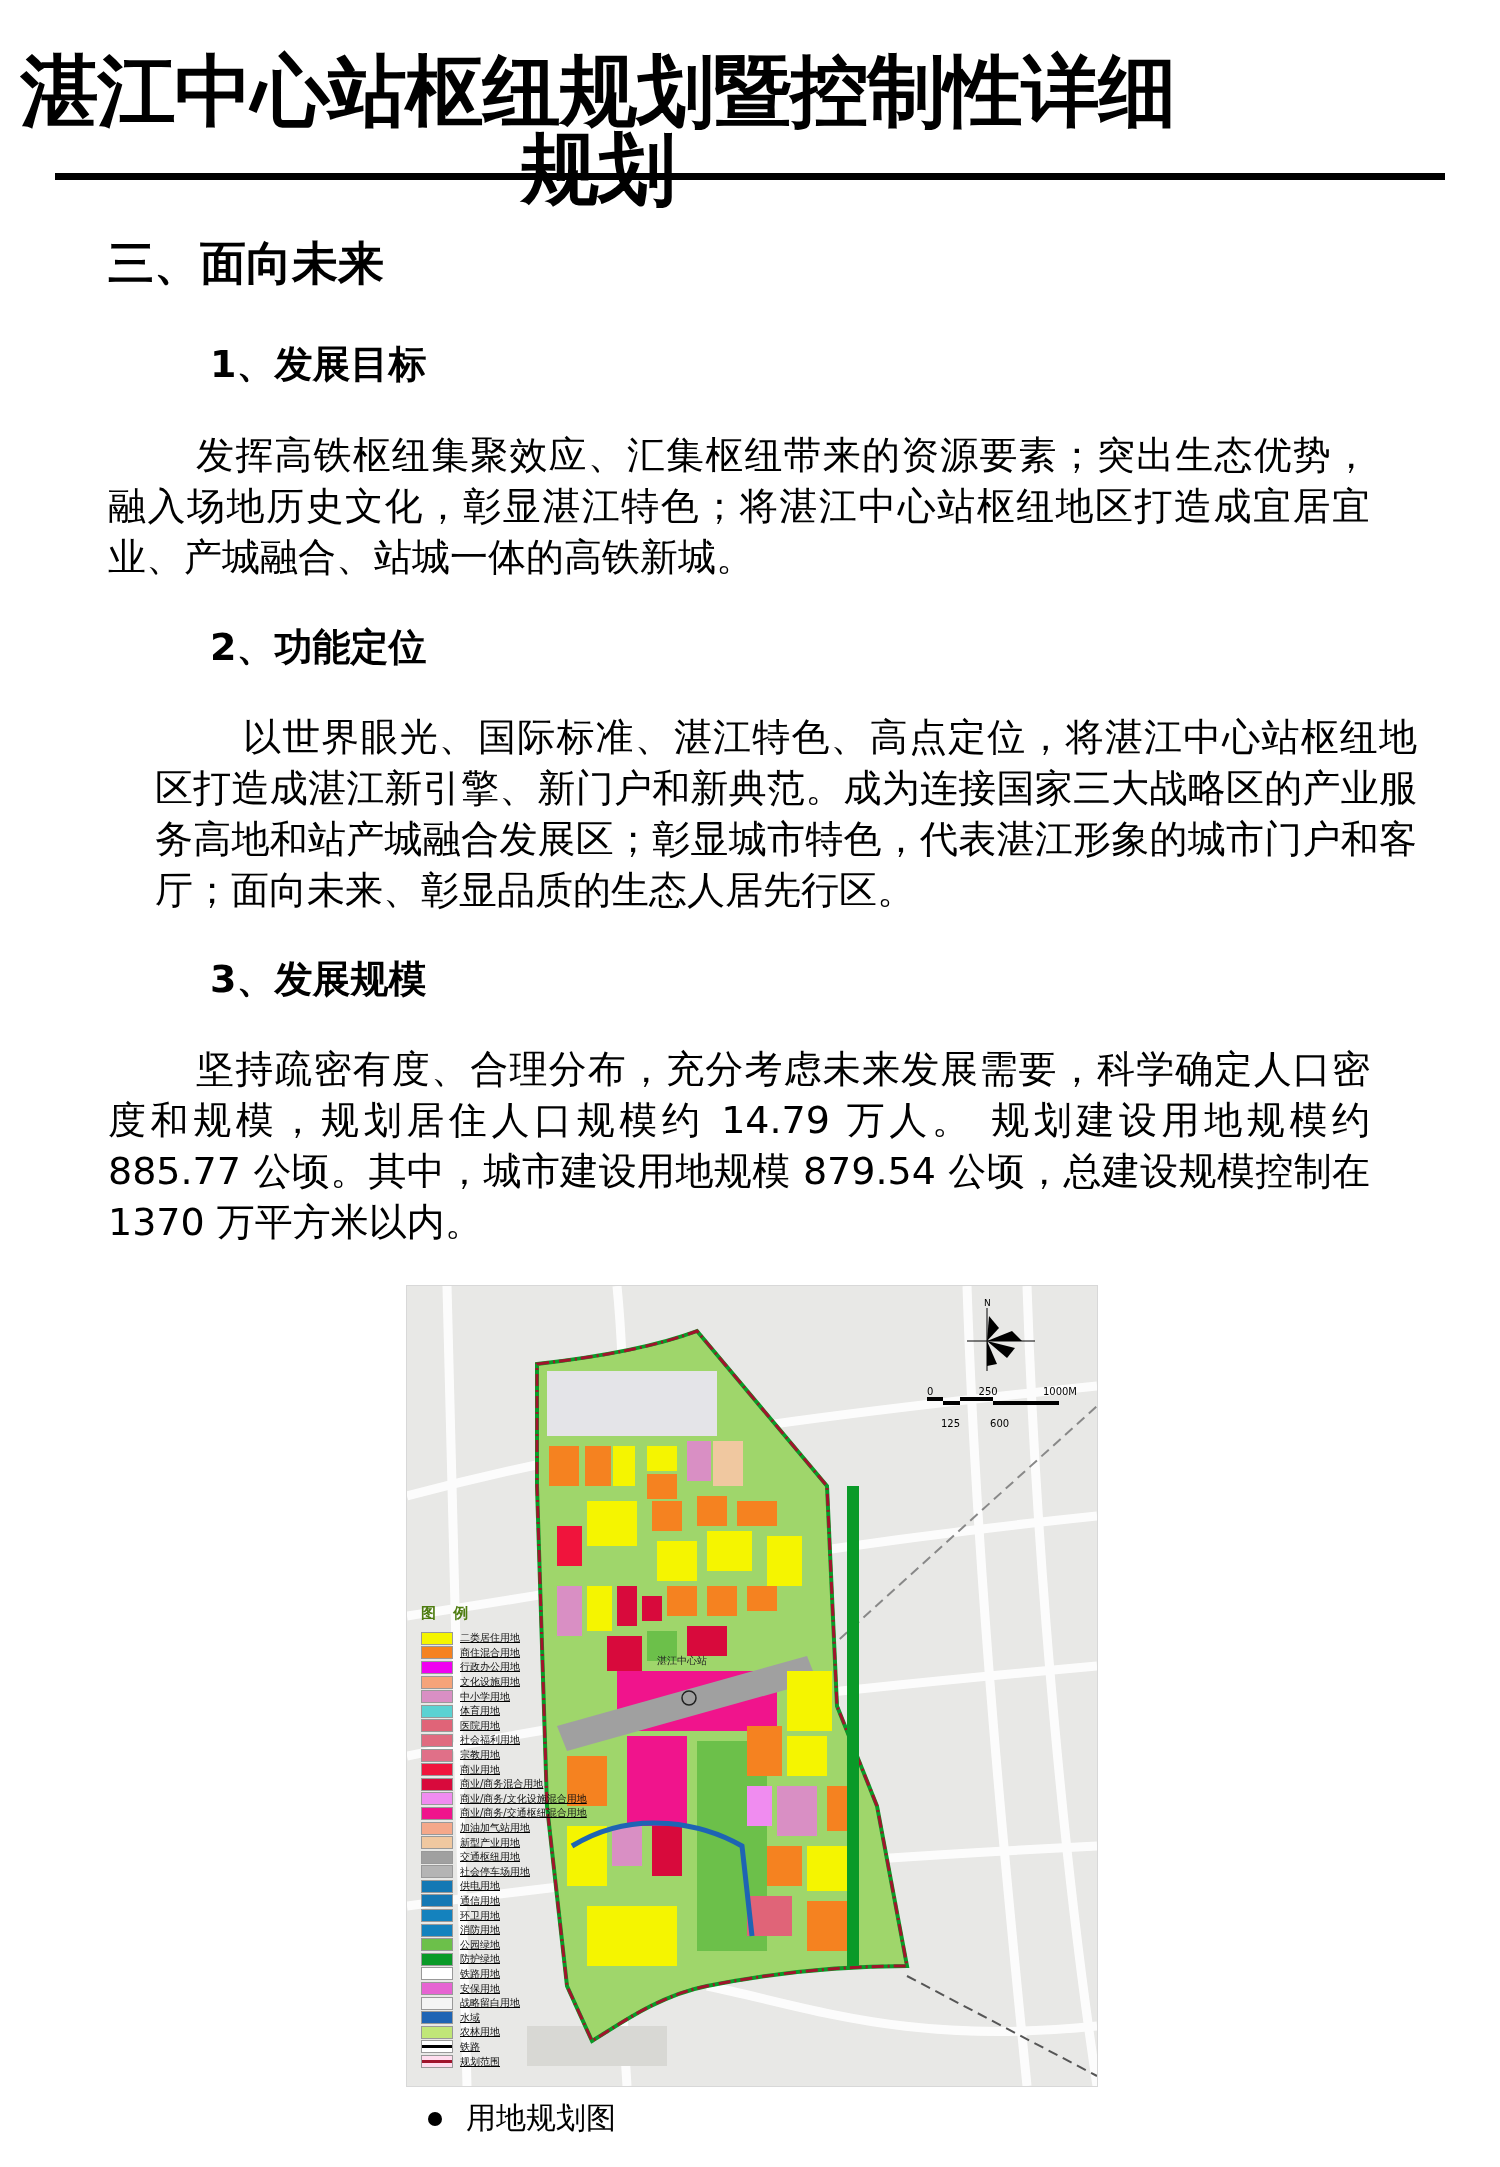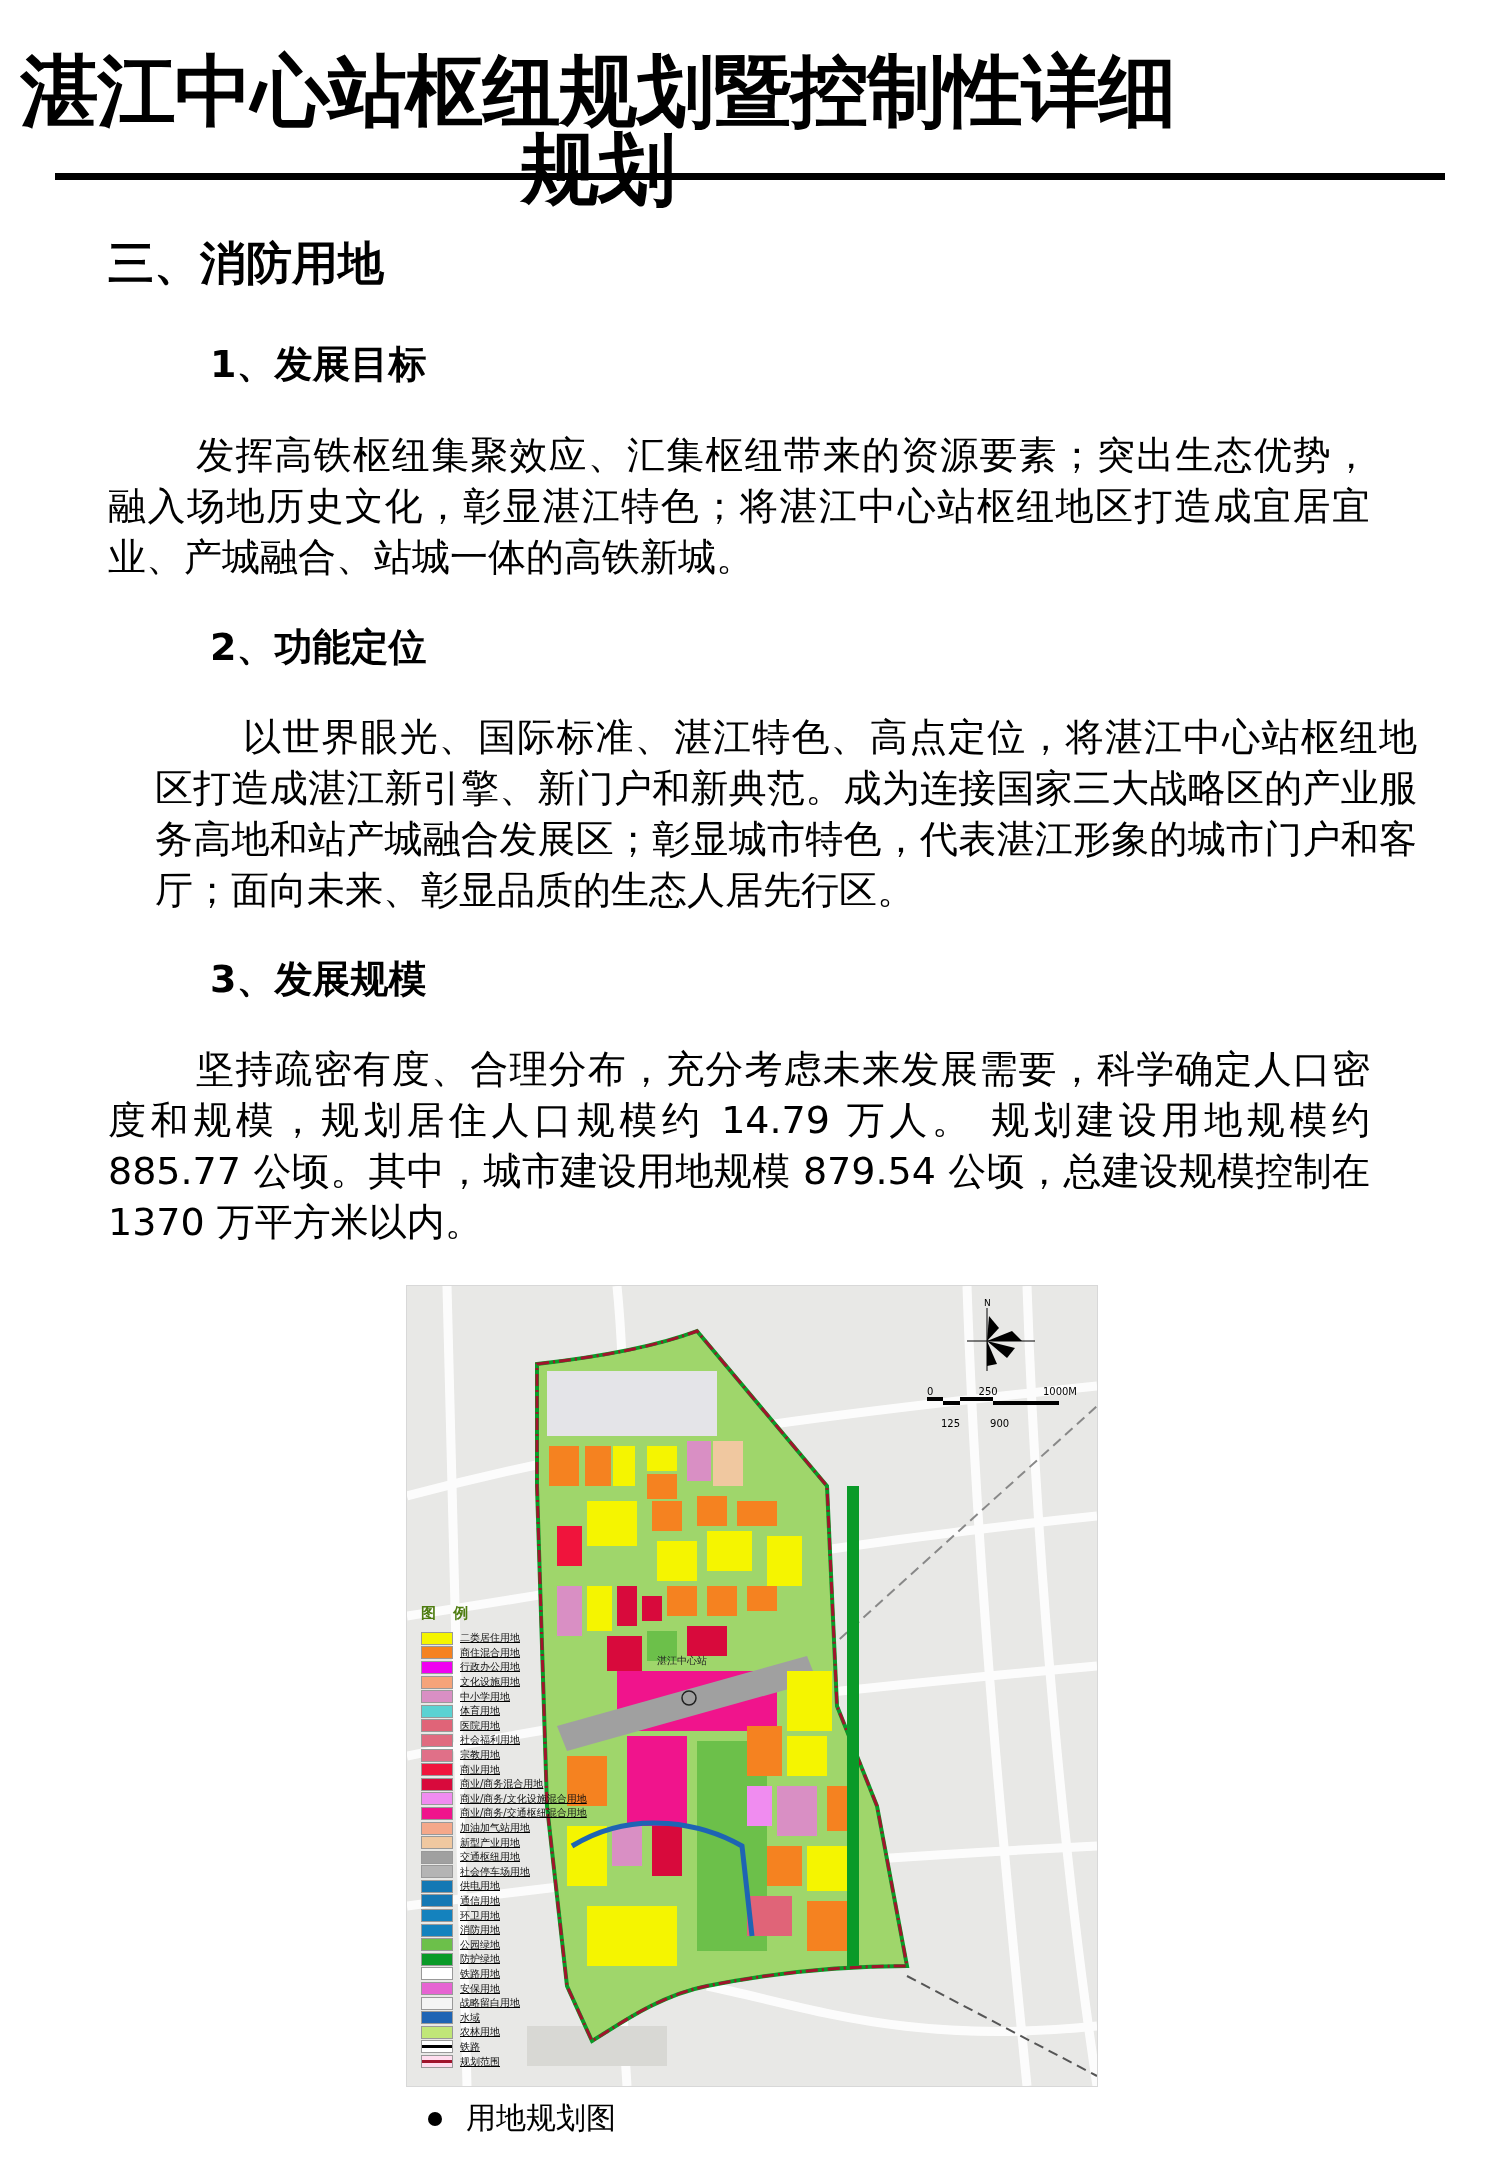--- a/index.html
+++ b/index.html
@@ -25,21 +25,21 @@
   .caption { position:absolute; left:428px; top:2098px; display:flex; align-items:center; }
   .bullet { width:14px; height:14px; border-radius:50%; background:#000; margin-right:24px; }
   .caption-text { font-size:30px; }
 </style>
 </head>
 <body>
 
 <div class="title">湛江中心站枢纽规划暨控制性详细规划</div>
 <div class="rule"></div>
 
-<div class="h1">三、消防用地</div>
+<div class="h1">三、面向未来</div>
 
 <div class="h2" style="top:345px;">1、发展目标</div>
 <div class="para" style="top:430px;">发挥高铁枢纽集聚效应、汇集枢纽带来的资源要素；突出生态优势，融入场地历史文化，彰显湛江特色；将湛江中心站枢纽地区打造成宜居宜业、产城融合、站城一体的高铁新城。</div>
 
 <div class="h2" style="top:628px;">2、功能定位</div>
 <div class="para" style="top:712px;margin-left:47px;">以世界眼光、国际标准、湛江特色、高点定位，将湛江中心站枢纽地区打造成湛江新引擎、新门户和新典范。成为连接国家三大战略区的产业服务高地和站产城融合发展区；彰显城市特色，代表湛江形象的城市门户和客厅；面向未来、彰显品质的生态人居先行区。</div>
 
 <div class="h2" style="top:960px;">3、发展规模</div>
 <div class="para" style="top:1044px;">坚持疏密有度、合理分布，充分考虑未来发展需要，科学确定人口密度和规模，规划居住人口规模约 14.79 万人。 规划建设用地规模约 885.77 公顷。其中，城市建设用地规模 879.54 公顷，总建设规模控制在 1370 万平方米以内。</div>
 
@@ -139,21 +139,21 @@
       <span>1000M</span>
     </div>
     <div style="height:5px;position:relative;">
       <div style="position:absolute;left:0;top:0;width:16px;height:4px;background:#000;"></div>
       <div style="position:absolute;left:16px;top:4px;width:17px;height:4px;background:#000;"></div>
       <div style="position:absolute;left:33px;top:0;width:33px;height:4px;background:#000;"></div>
       <div style="position:absolute;left:66px;top:4px;width:66px;height:4px;background:#000;"></div>
     </div>
     <div style="display:flex;padding-left:14px;gap:30px;margin-top:16px;">
       <span>125</span>
-      <span>900</span>
+      <span>600</span>
     </div>
   </div>
 
   <div class="legend">
     <div class="legend-title">图 例</div>
     <div id="legend-items">
         <div class="legend-item">
           <span class="swatch" style="background: rgb(245, 245, 0);"></span>
           <span class="legend-label">二类居住用地</span>
         </div>

